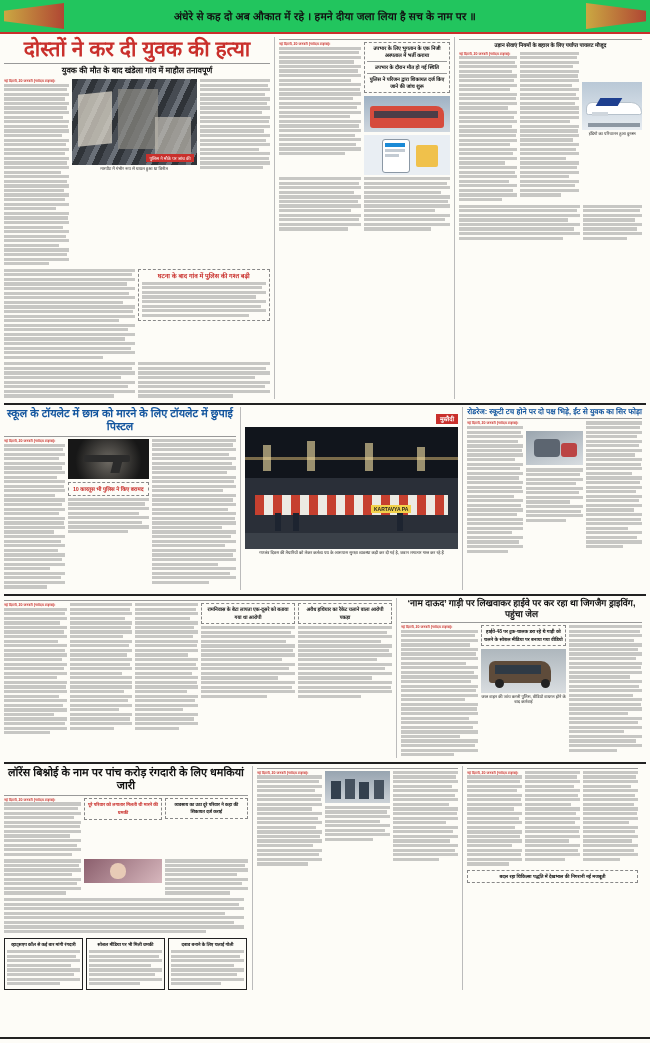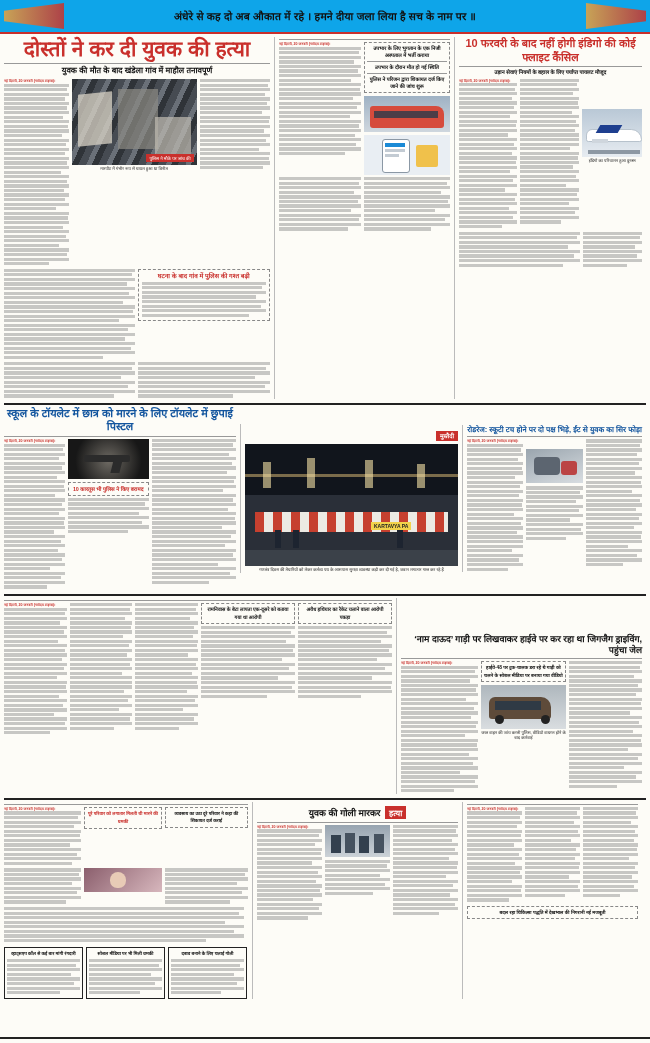--- a/index.html
+++ b/index.html
@@ -28,21 +28,21 @@
   }
   .mast-date b{color:#c9302c;}
   .mast-page{
     position:absolute;right:4px;top:2px;width:26px;height:26px;border-radius:50%;
     background:#1560a8;color:#fff;font-size:14px;font-weight:bold;
     display:flex;align-items:center;justify-content:center;
   }
   
   .slogan{
     position:relative;height:32px;border-bottom:2px solid #c9302c;
-    background:#0ea5e9;display:flex;align-items:center;justify-content:center;
+    background:#22c55e;display:flex;align-items:center;justify-content:center;
   }
   .slogan-text{font-size:10.5px;color:#111;font-weight:bold;letter-spacing:.2px;}
   .slogan-orn{
     position:absolute;top:3px;width:60px;height:26px;
     background:linear-gradient(90deg,#e8a33d,#c9302c);opacity:.85;
   }
   .slogan-orn.l{left:4px;clip-path:polygon(0 30%,100% 0,100% 100%,0 70%);}
   .slogan-orn.r{right:4px;clip-path:polygon(0 0,100% 30%,100% 70%,0 100%);}
   .hd-red{color:#c9302c;font-weight:bold;}
   .hd-blue{color:#13559e;font-weight:bold;}
@@ -346,21 +346,20 @@
               <span style="width:100%"></span>
                 <span style="width:94%"></span>
                 <span style="width:100%"></span>
                 <span style="width:78%"></span>
             </div>
           </div>
         </div>
       </div>
 
       <div class="sec colsep" style="width:188px;padding-left:4px;">
-        <div class="hd-red hdline-m" style="text-align:center;">10 फरवरी के बाद नहीं होगी इंडिगो की कोई फ्लाइट कैंसिल</div>
         <div class="thinrule"></div>
         <div class="sub-blk" style="font-size:5.4px;">उड़ान सेवाएं नियमों के बहाल के लिए पर्याप्त पायलट मौजूद</div>
         <div class="row" style="margin-top:2px;">
           <div style="width:60px;padding-right:3px;" class="body-col">
             <div style="font-size:3.6px;color:#c9302c;font-weight:bold;">नई दिल्ली, 20 जनवरी (नवोदय टाइम्स)।</div>
             <div class="lines">
               <span style="width:100%"></span>
                 <span style="width:97%"></span>
                 <span style="width:100%"></span>
                 <span style="width:92%"></span>
@@ -463,21 +462,21 @@
               <span style="width:100%"></span>
                 <span style="width:92%"></span>
                 <span style="width:100%"></span>
                 <span style="width:74%"></span>
             </div>
           </div>
         </div>
       </div>
     </div>
 
-    <div class="row band" style="margin-top:4px;align-items:center;">
+    <div class="row band" style="margin-top:4px;">
 
       <div class="sec" style="width:236px;padding-right:4px;">
         <div class="hd-blue hdline-m" style="text-align:center;">स्कूल के टॉयलेट में छात्र को मारने के लिए टॉयलेट में छुपाई पिस्टल</div>
         <div class="thinrule"></div>
         <div class="row">
           <div style="width:62px;padding-right:3px;" class="body-col">
             <div style="font-size:3.6px;color:#c9302c;font-weight:bold;">नई दिल्ली, 20 जनवरी (नवोदय टाइम्स)।</div>
             <div class="lines">
               <span style="width:100%"></span>
                 <span style="width:97%"></span>
@@ -832,21 +831,21 @@
               <span style="width:100%"></span>
                 <span style="width:99%"></span>
                 <span style="width:100%"></span>
                 <span style="width:67%"></span>
             </div>
           </div>
         </div>
       </div>
 
       <div class="sec colsep" style="width:246px;padding-left:4px;">
-        <div class="hd-black hdline-s" style="text-align:right;margin-top:36px;">‘नाम दाऊद’ गाड़ी पर लिखवाकर हाईवे पर कर रहा था जिगजैग ड्राइविंग, पहुंचा जेल</div>
+        <div class="hd-black hdline-s" style="text-align:center;">‘नाम दाऊद’ गाड़ी पर लिखवाकर हाईवे पर कर रहा था जिगजैग ड्राइविंग, पहुंचा जेल</div>
         <div class="thinrule"></div>
         <div class="row">
           <div style="width:78px;padding-right:3px;" class="body-col">
             <div style="font-size:3.6px;color:#c9302c;font-weight:bold;">नई दिल्ली, 20 जनवरी (नवोदय टाइम्स)।</div>
             <div class="lines">
               <span style="width:100%"></span>
                 <span style="width:96%"></span>
                 <span style="width:100%"></span>
                 <span style="width:90%"></span>
               <span style="width:100%"></span>
@@ -920,20 +919,21 @@
                 <span style="width:66%"></span>
             </div>
           </div>
         </div>
       </div>
     </div>
 
     <div class="row band" style="margin-top:4px;">
 
       <div class="sec" style="width:248px;padding-right:4px;">
+        <div class="hd-black hdline-m" style="text-align:center;">लॉरेंस बिश्नोई के नाम पर पांच करोड़ रंगदारी के लिए धमकियां जारी</div>
         <div class="thinrule"></div>
         <div class="row">
           <div style="width:78px;padding-right:3px;" class="body-col">
             <div style="font-size:3.6px;color:#c9302c;font-weight:bold;">नई दिल्ली, 20 जनवरी (नवोदय टाइम्स)।</div>
             <div class="lines">
               <span style="width:100%"></span>
                 <span style="width:96%"></span>
                 <span style="width:100%"></span>
                 <span style="width:90%"></span>
               <span style="width:100%"></span>
@@ -1042,24 +1042,20 @@
                 <span style="width:91%"></span>
                 <span style="width:100%"></span>
                 <span style="width:68%"></span>
             </div>
           </div>
         </div>
 
       </div>
 
       <div class="sec colsep" style="width:210px;padding:0 4px;">
-        <div style="text-align:center;">
-          <span class="hd-black hdline-s">युवक की गोली मारकर</span>
-          <span class="redbar" style="font-size:8px;">हत्या</span>
-        </div>
         <div class="thinrule"></div>
         <div class="row">
           <div style="width:66px;padding-right:3px;" class="body-col">
             <div style="font-size:3.6px;color:#c9302c;font-weight:bold;">नई दिल्ली, 20 जनवरी (नवोदय टाइम्स)।</div>
             <div class="lines">
               <span style="width:100%"></span>
                 <span style="width:96%"></span>
                 <span style="width:100%"></span>
                 <span style="width:89%"></span>
               <span style="width:100%"></span>

